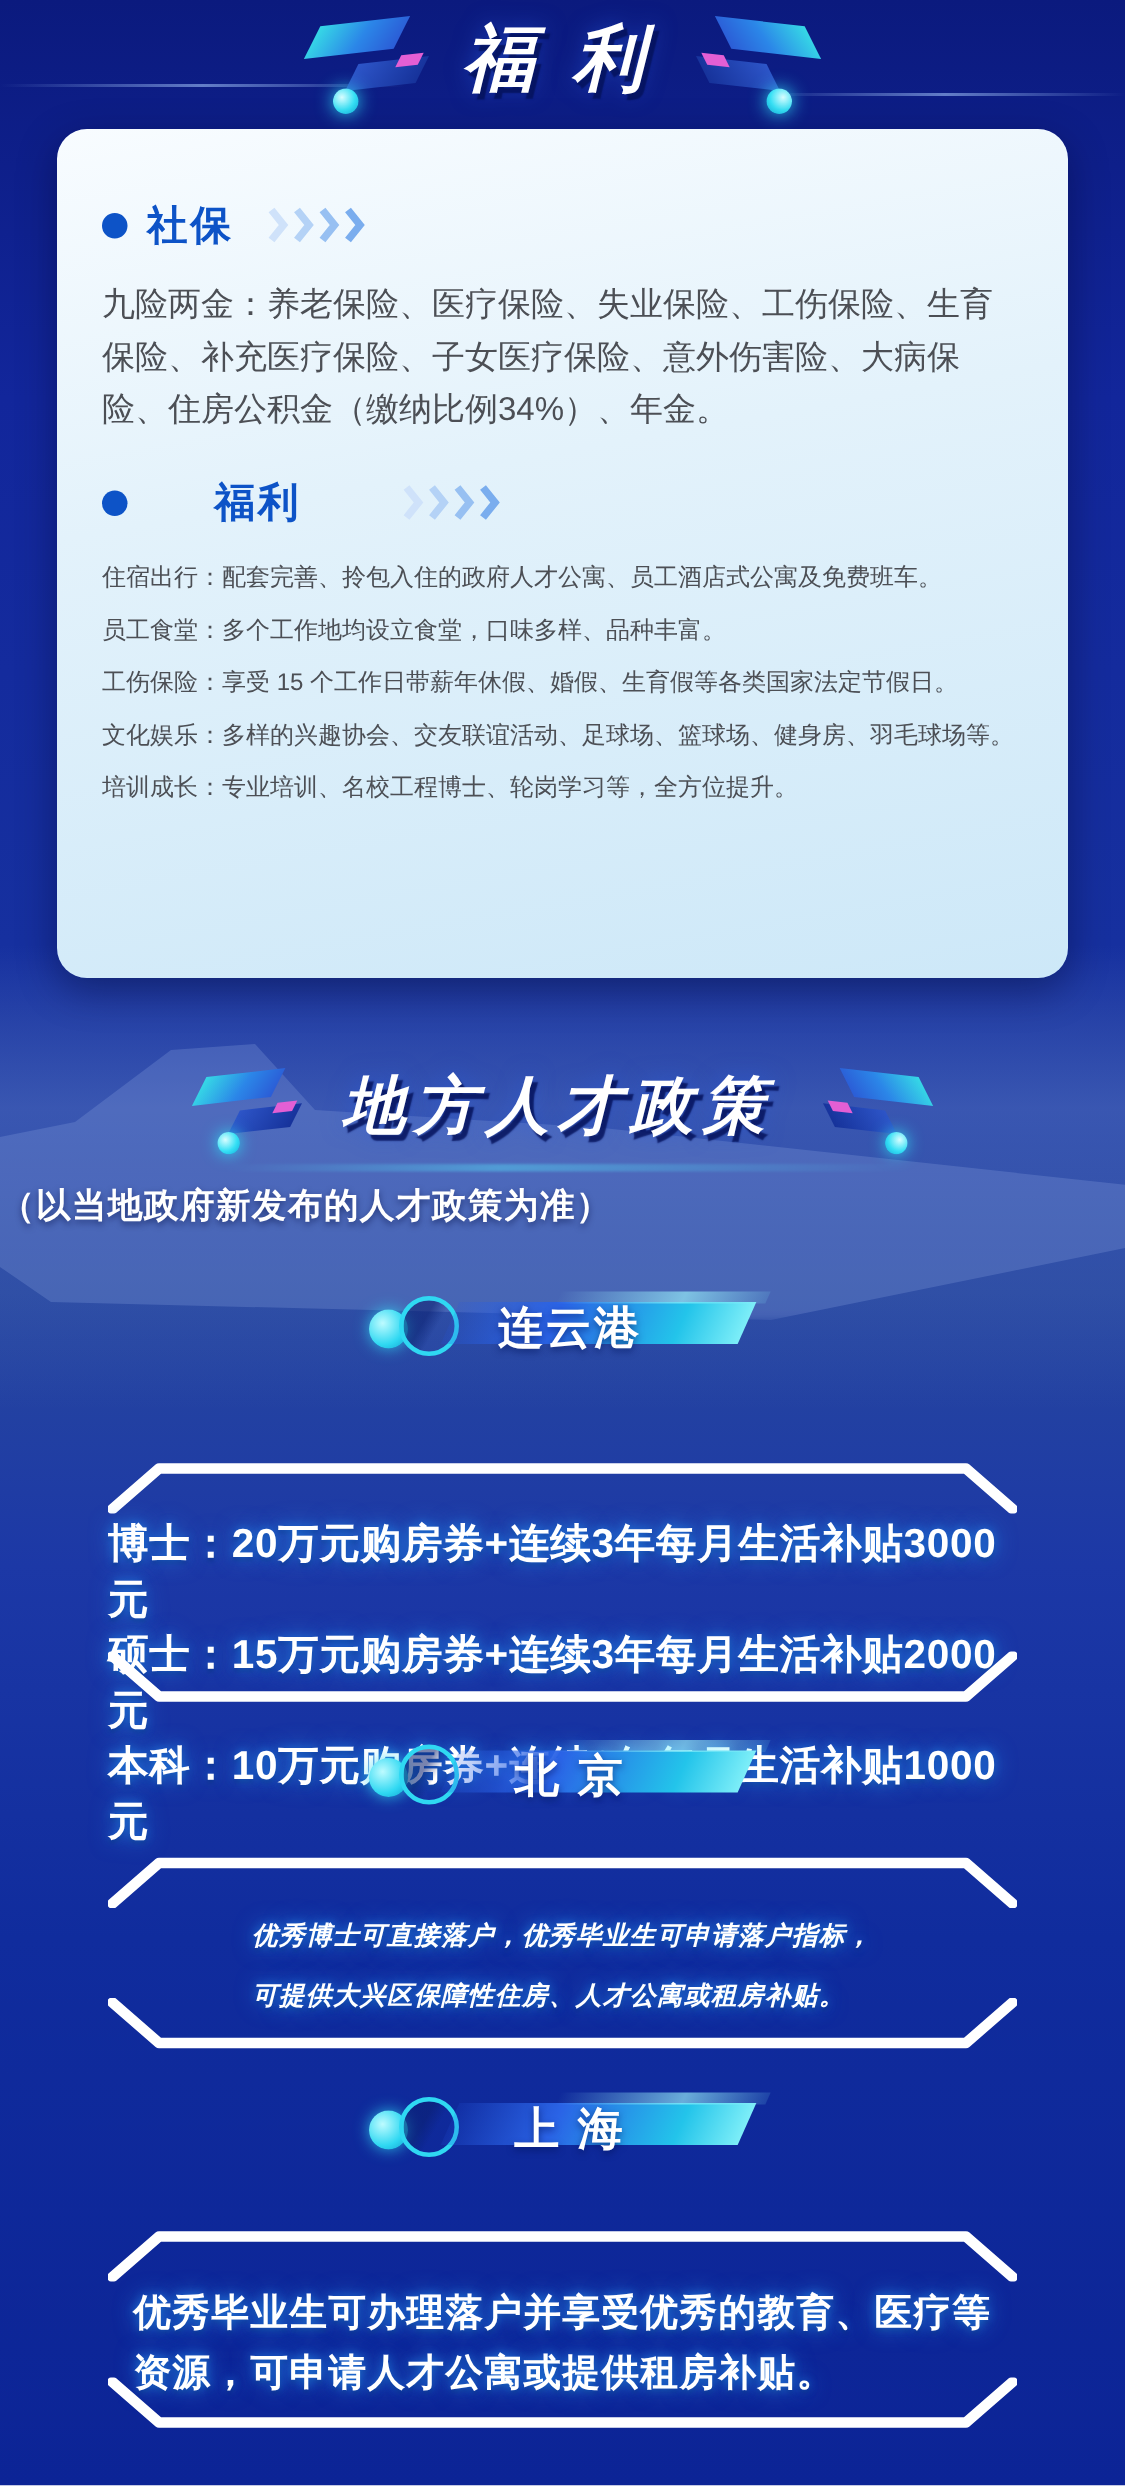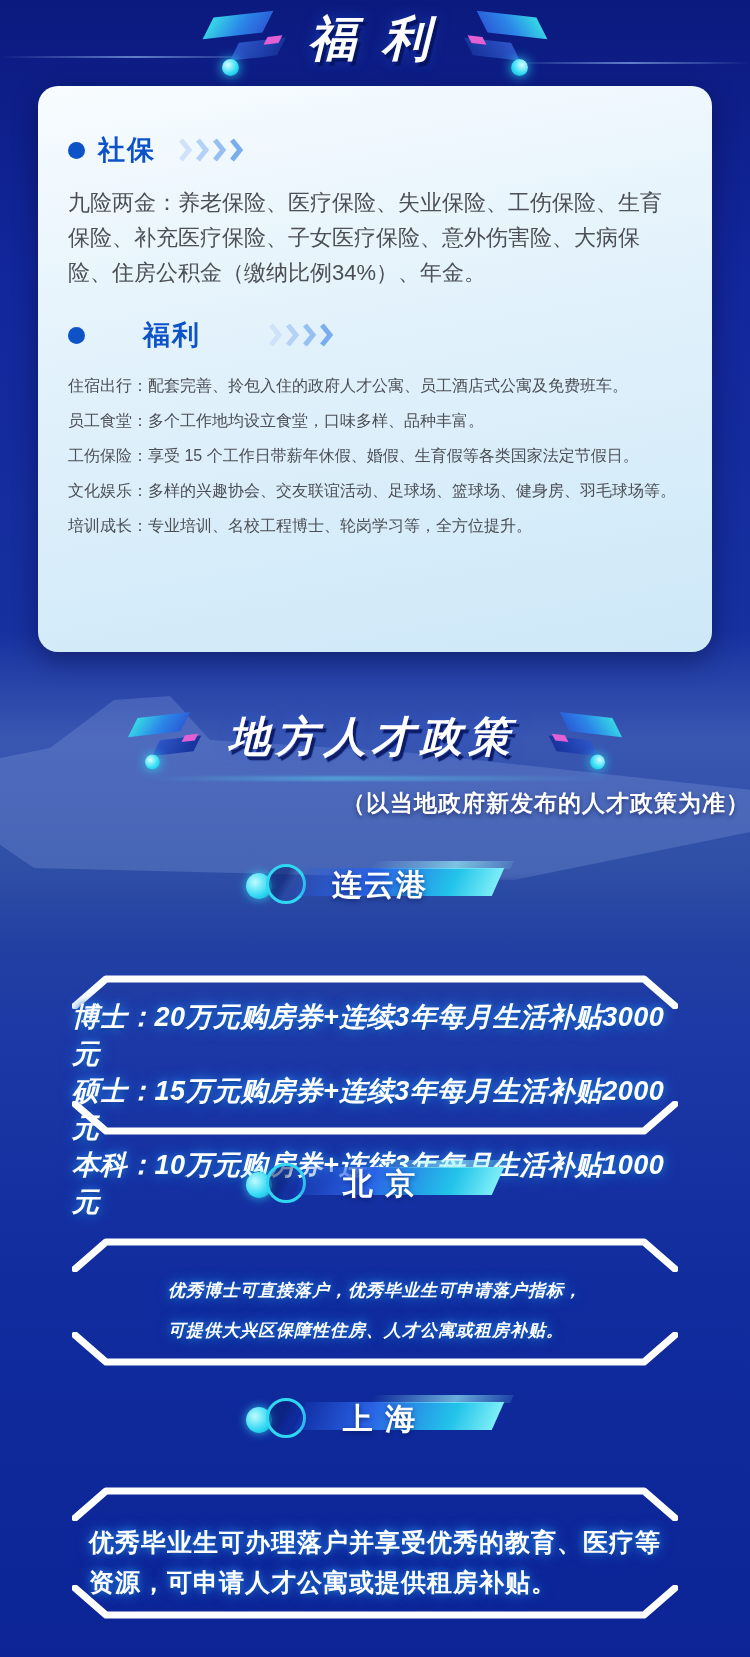--- a/index.html
+++ b/index.html
@@ -49,21 +49,21 @@
   .chev1 polyline{stroke:#cfe2fa;} .chev2 polyline{stroke:#b4d2f6;}
   .chev3 polyline{stroke:#97c0f2;} .chev4 polyline{stroke:#7aadee;}
   .para{margin-top:17px;font-size:22px;line-height:35px;color:#4c4f55;}
   .sec2{margin-top:27px;gap:45px;}
   .wlist{margin-top:15px;font-size:16px;line-height:35px;color:#4c4f55;}
   .witem{display:flex;}
   .wlabel{flex:0 0 auto;white-space:nowrap;}
   .wtext{flex:1 1 auto;}
 
   
-  .note{position:absolute;top:788px;left:0;width:750px;text-align:right;color:#fff;font-weight:bold;
+  .note{position:absolute;top:788px;left:0;width:750px;text-align:left;color:#fff;font-weight:bold;
     font-size:23px;letter-spacing:1px;text-shadow:0 2px 4px rgba(0,10,60,.5);}
 
   
   .banner{position:absolute;left:0;width:750px;height:50px;}
   .b-dot{position:absolute;left:246px;top:15px;width:26px;height:26px;border-radius:50%;
     background:radial-gradient(circle at 35% 35%,#bdfbff,#2fd8f2 60%,#0e9fd0);box-shadow:0 0 10px rgba(47,216,242,.8);}
   .b-ring{position:absolute;left:266px;top:6px;width:40px;height:40px;border:3px solid #2fd8f2;border-radius:50%;box-sizing:border-box;
     background:linear-gradient(120deg,rgba(10,30,110,.55) 40%,rgba(10,30,110,0) 60%);}
   .b-bar{position:absolute;left:300px;top:10px;width:198px;height:28px;transform:skewX(-24deg);
     background:linear-gradient(90deg,rgba(35,85,225,.15) 0%,#2a63e6 35%,#23c4ea 78%,#7deef8 100%);}
@@ -74,21 +74,21 @@
 
   
   .pbox{position:absolute;left:72px;width:606px;}
   .pbox svg{position:absolute;left:0;width:606px;height:34px;}
   .pbox svg.top{top:0;} .pbox svg.bot{bottom:0;}
   .pbox polyline{fill:none;stroke:#fff;stroke-width:7;stroke-linejoin:round;stroke-linecap:round;}
   .ptext{position:absolute;left:0;width:606px;text-align:center;}
   .ptext .inner{display:inline-block;text-align:left;color:#fff;font-weight:bold;
     text-shadow:0 0 6px #1f6fd8,0 0 14px #2a7fe0,0 2px 3px rgba(0,25,100,.7);}
   .box1{top:975px;height:160px;}
-  .box1 .ptext{top:24px;font-style:italic;} .box1 .inner{font-size:27px;line-height:37px;letter-spacing:.5px;}
+  .box1 .ptext{top:36px;} .box1 .inner{font-size:27px;line-height:37px;letter-spacing:.5px;}
   .box2{top:1238px;height:128px;}
   .box2 .ptext{top:33px;} .box2 .inner{font-size:17px;line-height:40px;letter-spacing:1px;font-style:italic;}
   .box3{top:1487px;height:132px;}
   .box3 .ptext{top:35px;} .box3 .inner{font-size:25px;line-height:40px;letter-spacing:1px;}
 </style>
 </head>
 <body>
 
 <div class="page">
 

